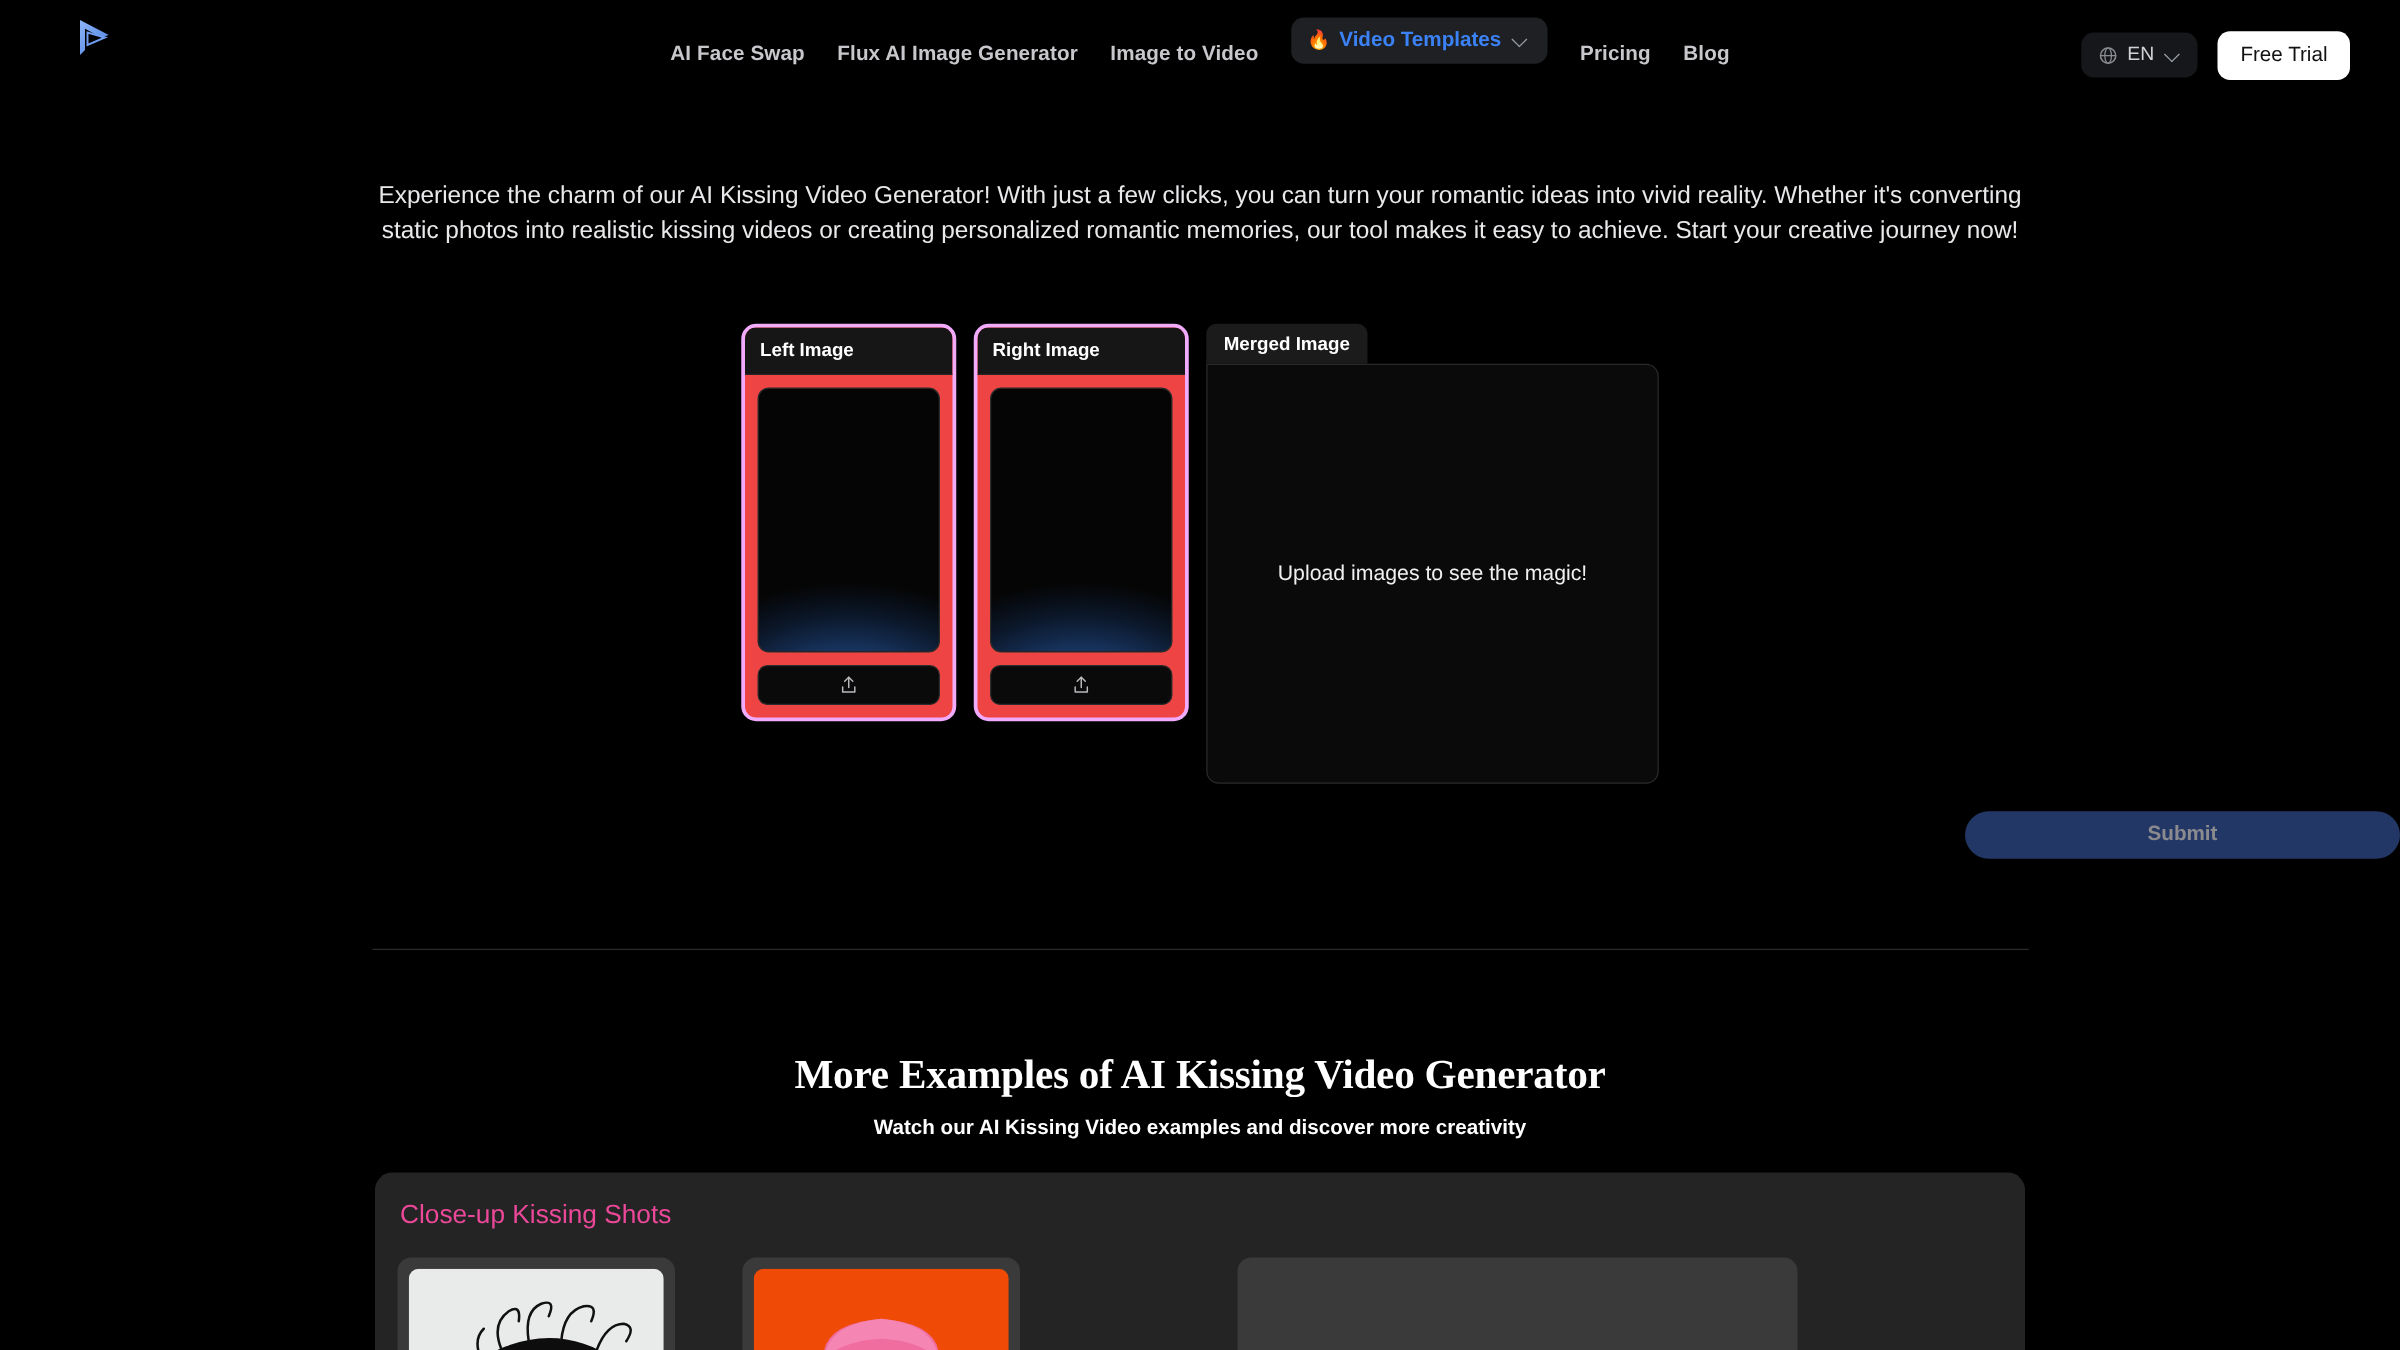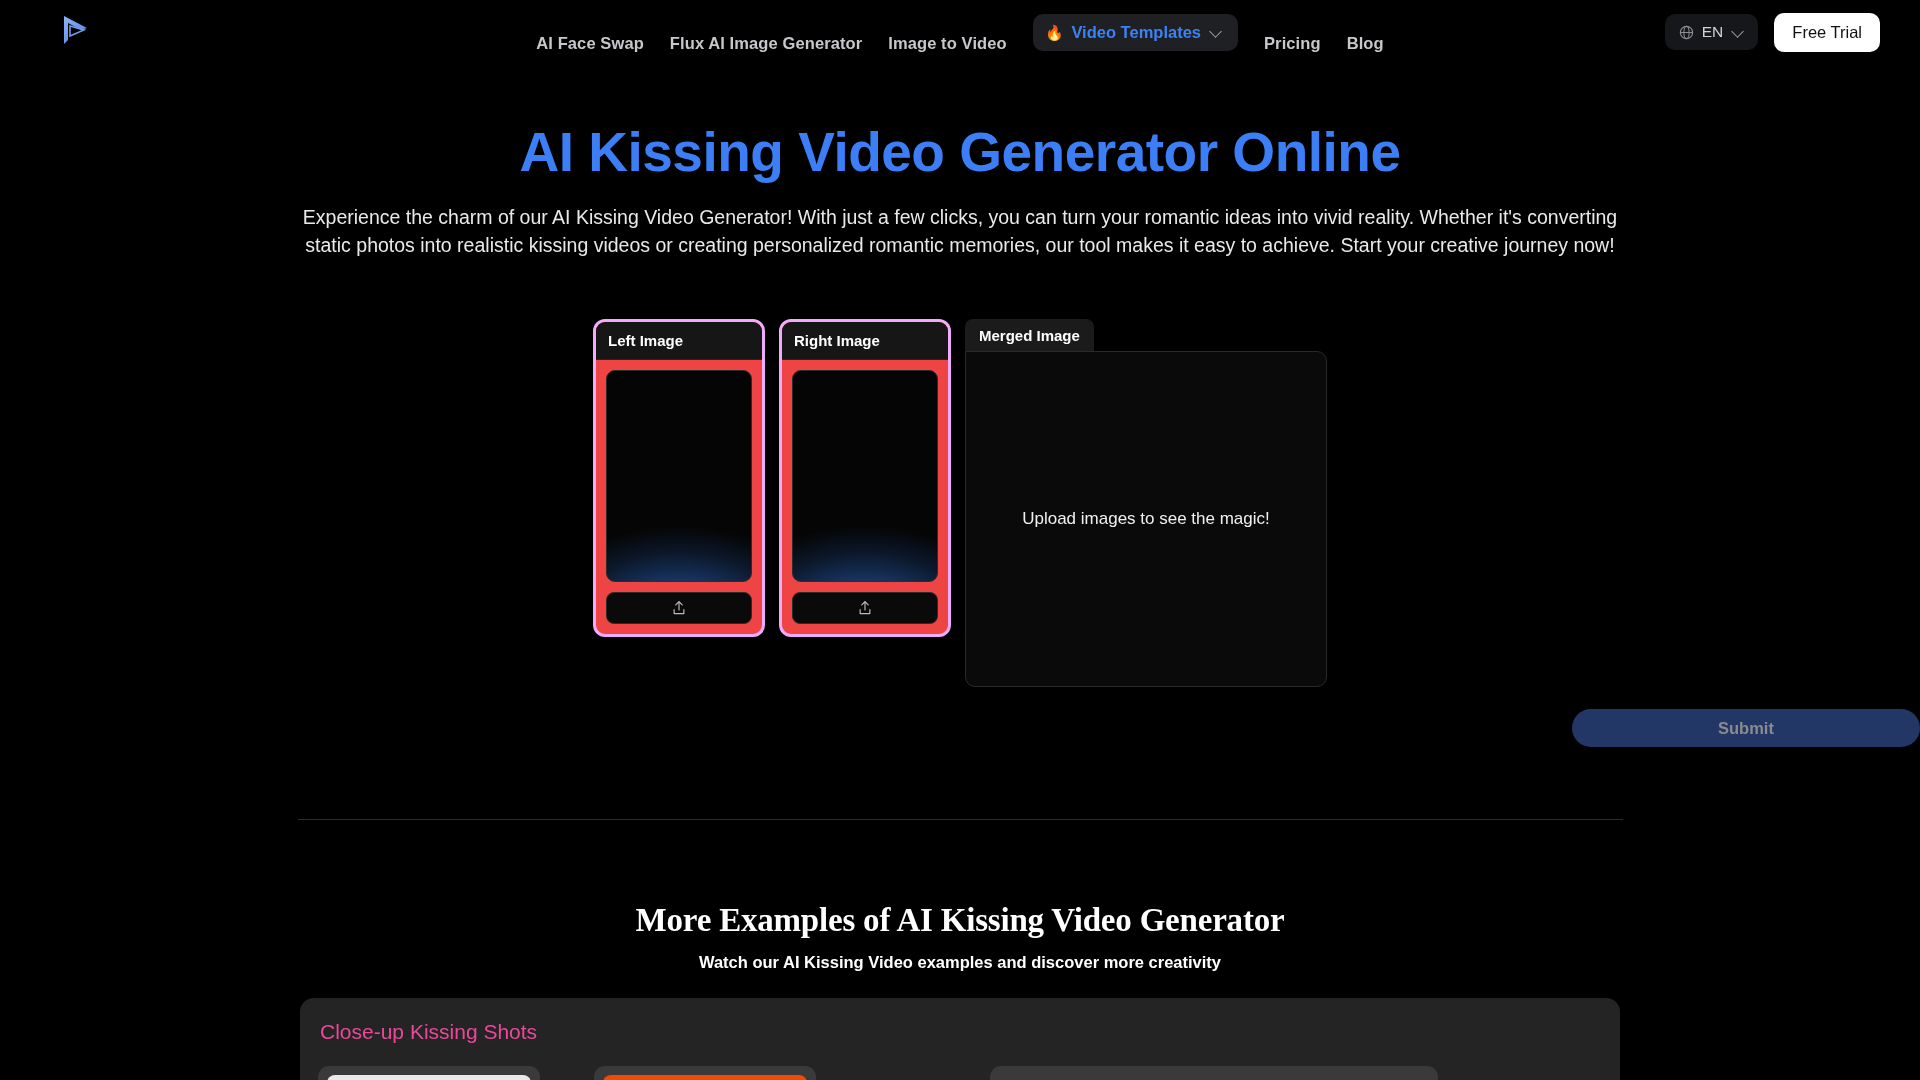--- a/index.html
+++ b/index.html
@@ -76,21 +76,21 @@
     left: 1px; top: 1px;
     width: 8px; height: 8px;
     border-right: 1.8px solid #9aa0a6;
     border-bottom: 1.8px solid #9aa0a6;
     transform: rotate(45deg);
   }
 
   .nav-right {
     position: absolute;
     right: 40px;
-    top: 0;
+    top: 12px;
     height: 64px;
     display: flex;
     align-items: center;
     gap: 16px;
   }
   .lang-btn {
     display: flex;
     align-items: center;
     gap: 7px;
     background: #16171a;
@@ -315,21 +315,20 @@
         <line x1="2.9" y1="10" x2="17.1" y2="10" stroke="#8a8d92" stroke-width="1.2"></line>
       </svg>
       <span class="lang-label">EN</span>
       <span class="chev"></span>
     </span>
     <button class="free-trial">Free Trial</button>
   </div>
 </div>
 
 <div class="hero">
-  <h1 class="hero-title">AI Kissing Video Generator Online</h1>
   <p class="hero-desc">Experience the charm of our AI Kissing Video Generator! With just a few clicks, you can turn your romantic ideas into vivid reality. Whether it's converting static photos into realistic kissing videos or creating personalized romantic memories, our tool makes it easy to achieve. Start your creative journey now!</p>
 </div>
 
 <div class="workspace">
 
   <div class="img-panel">
     <div class="panel-head">Left Image</div>
     <div class="dropzone"></div>
     <div class="upload-btn">
       <svg width="18" height="18" viewBox="0 0 20 20">

